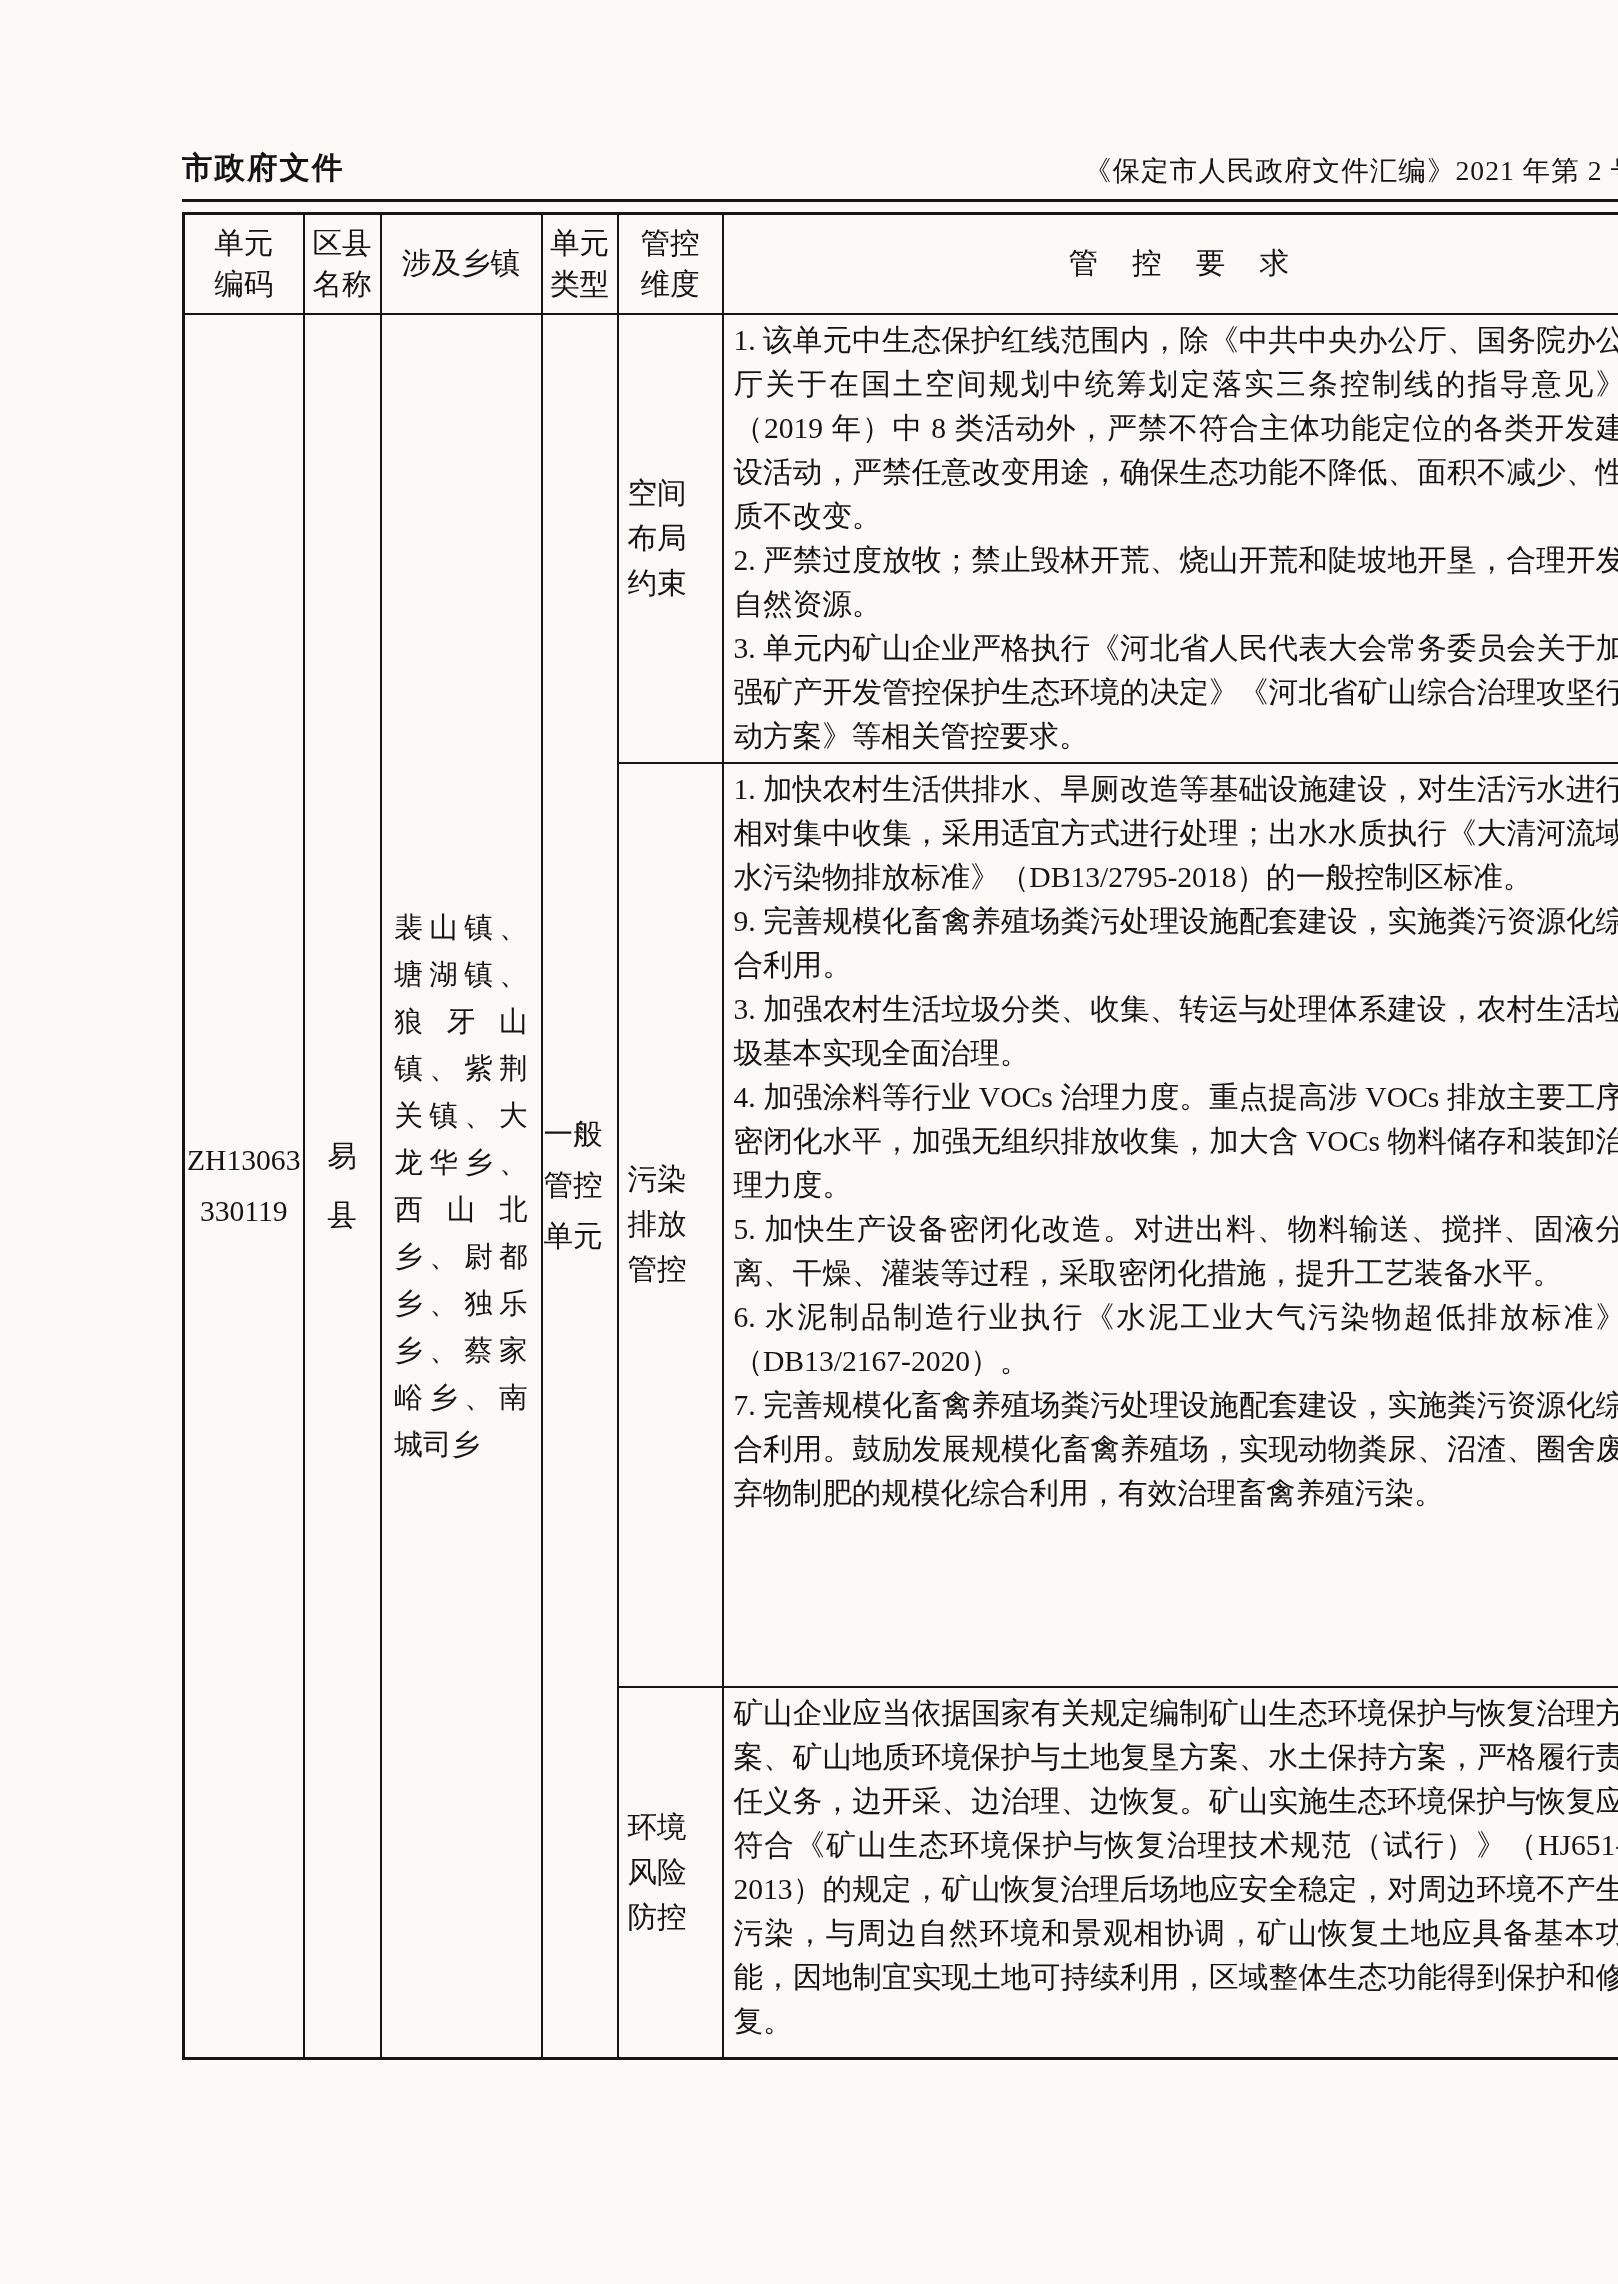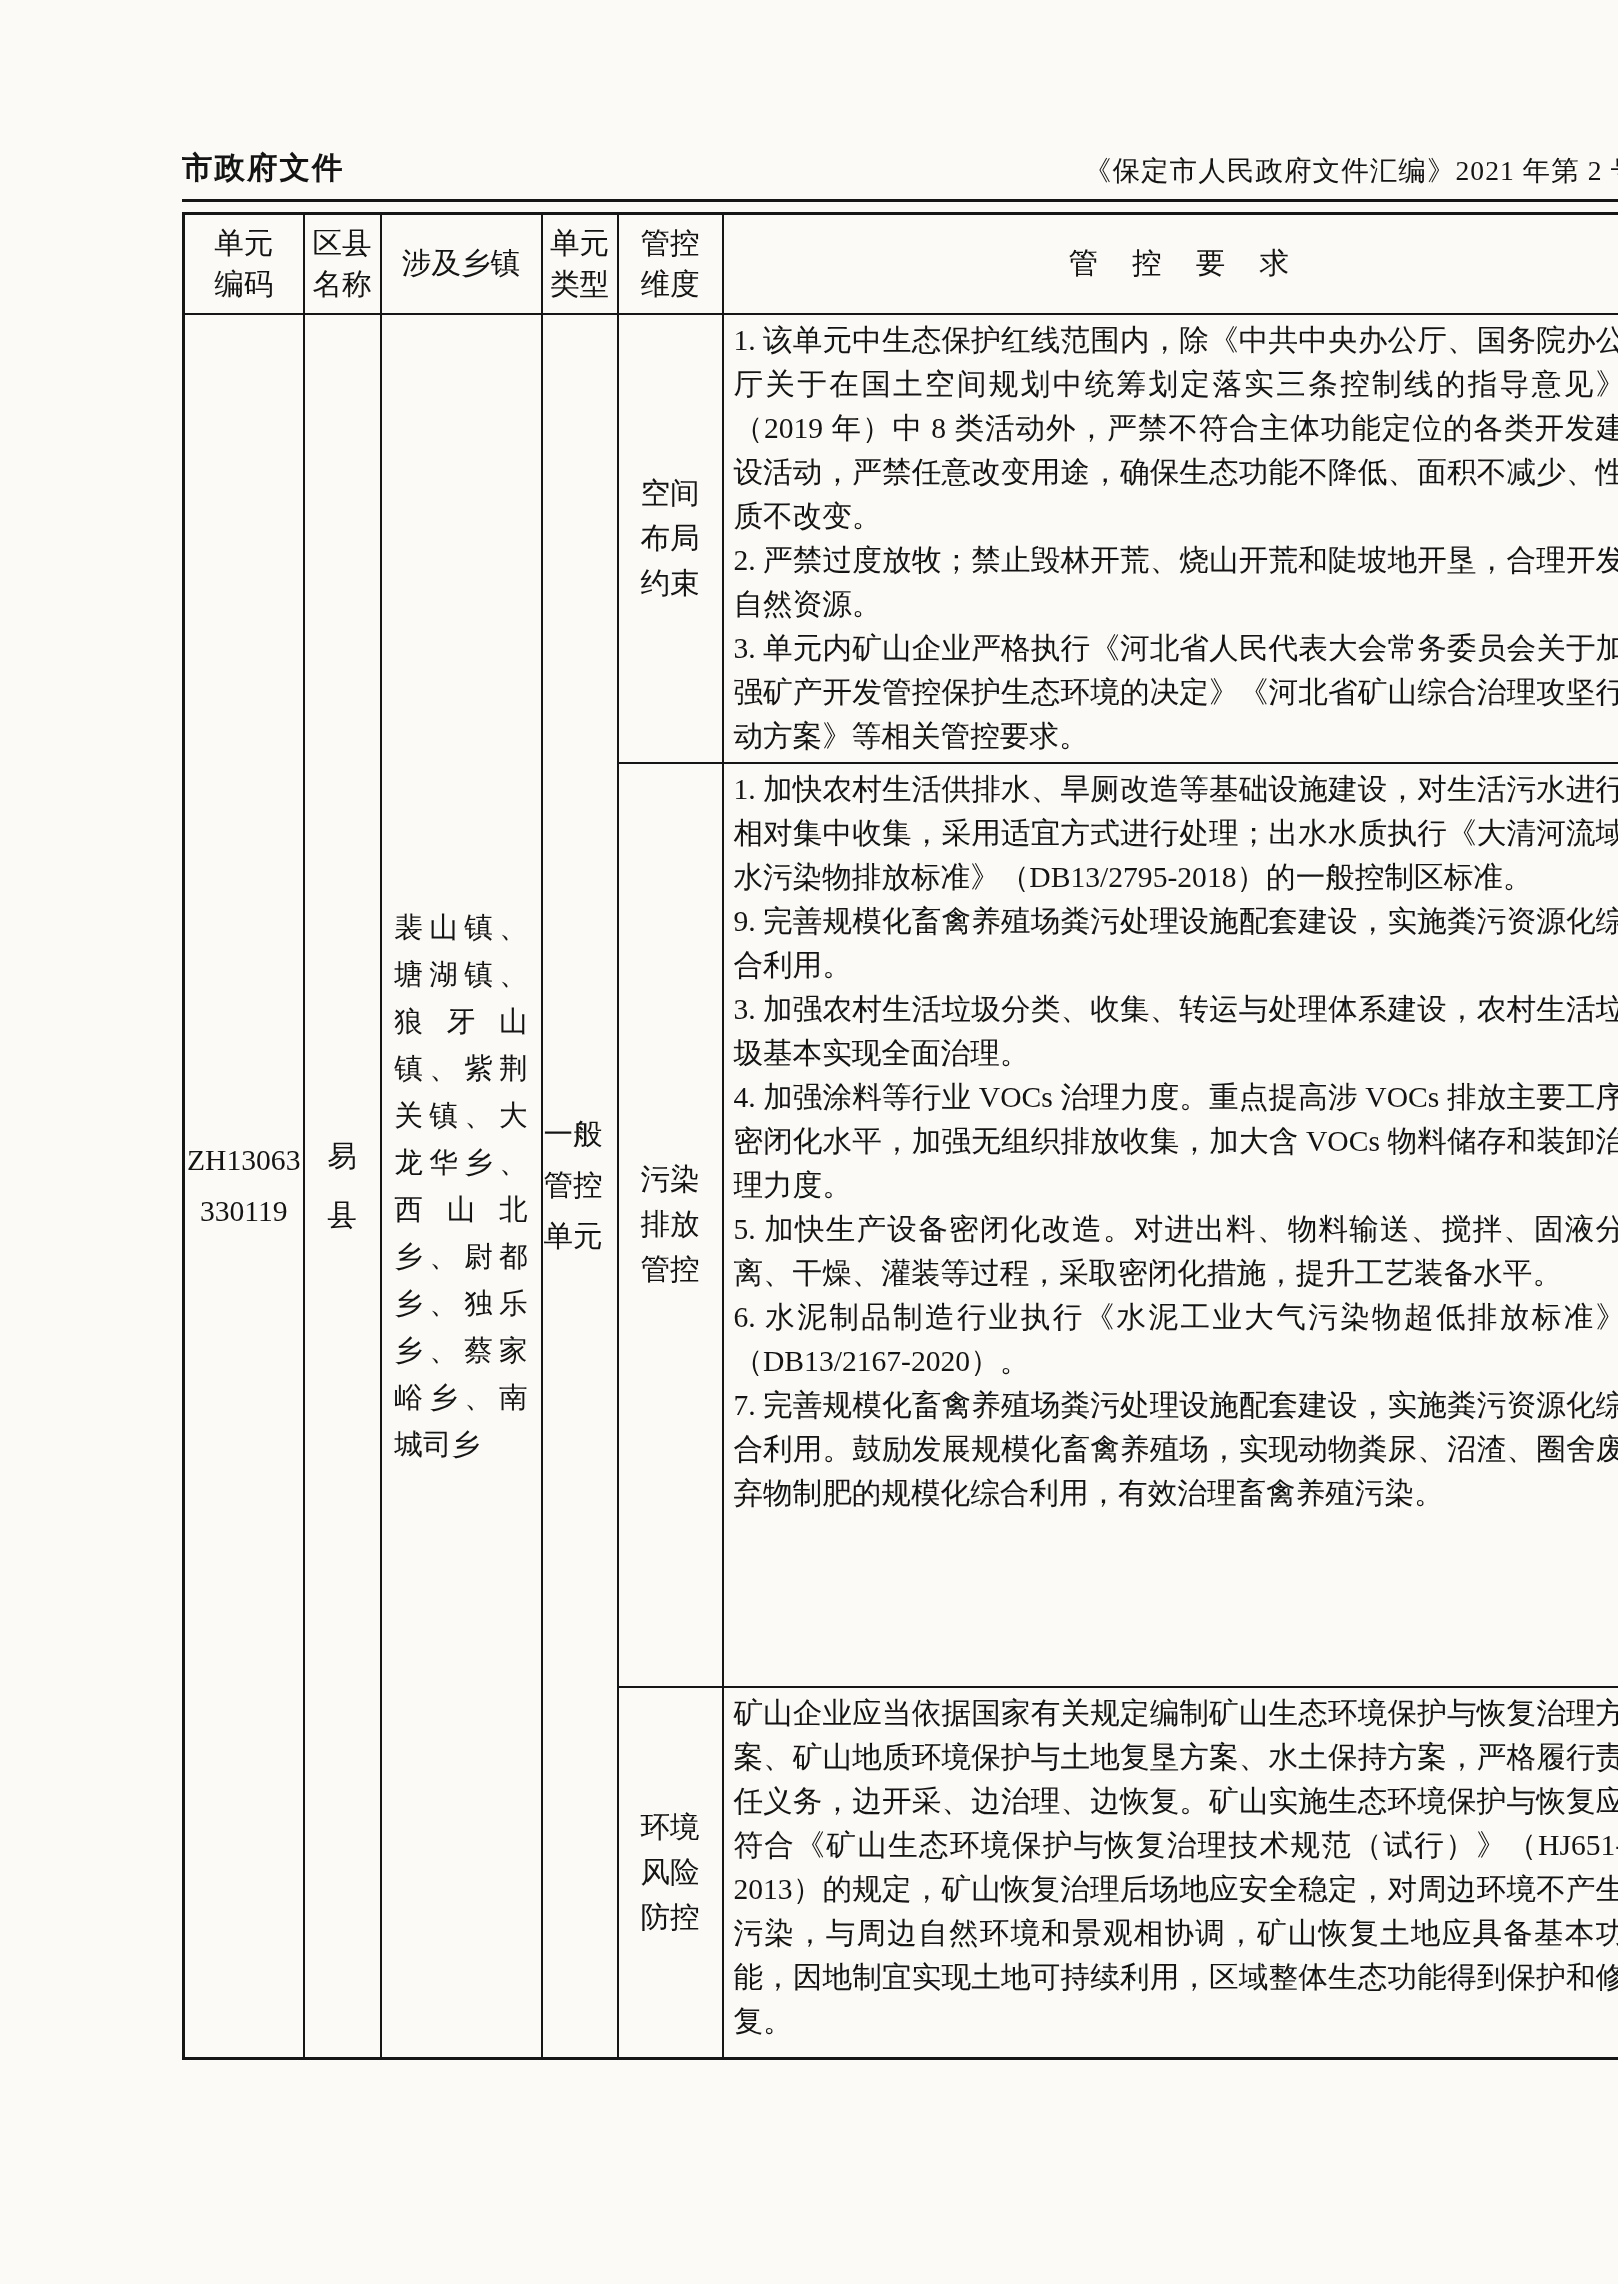--- a/index.html
+++ b/index.html
@@ -82,21 +82,20 @@
     padding:0 12.8px;
   }
   td.cell-type{
     text-align:left;
     vertical-align:middle;
     font-size:29.6px;
     line-height:51px;
     white-space:pre-line;
   }
   td.cell-dim{
-    text-align:center;
     vertical-align:middle;
     font-size:29.6px;
     line-height:45px;
     padding:0 8.9px;
   }
   td.cell-req{
     vertical-align:top;
     padding:3px 10.8px 3px 9.9px;
   }
   .req-p{

